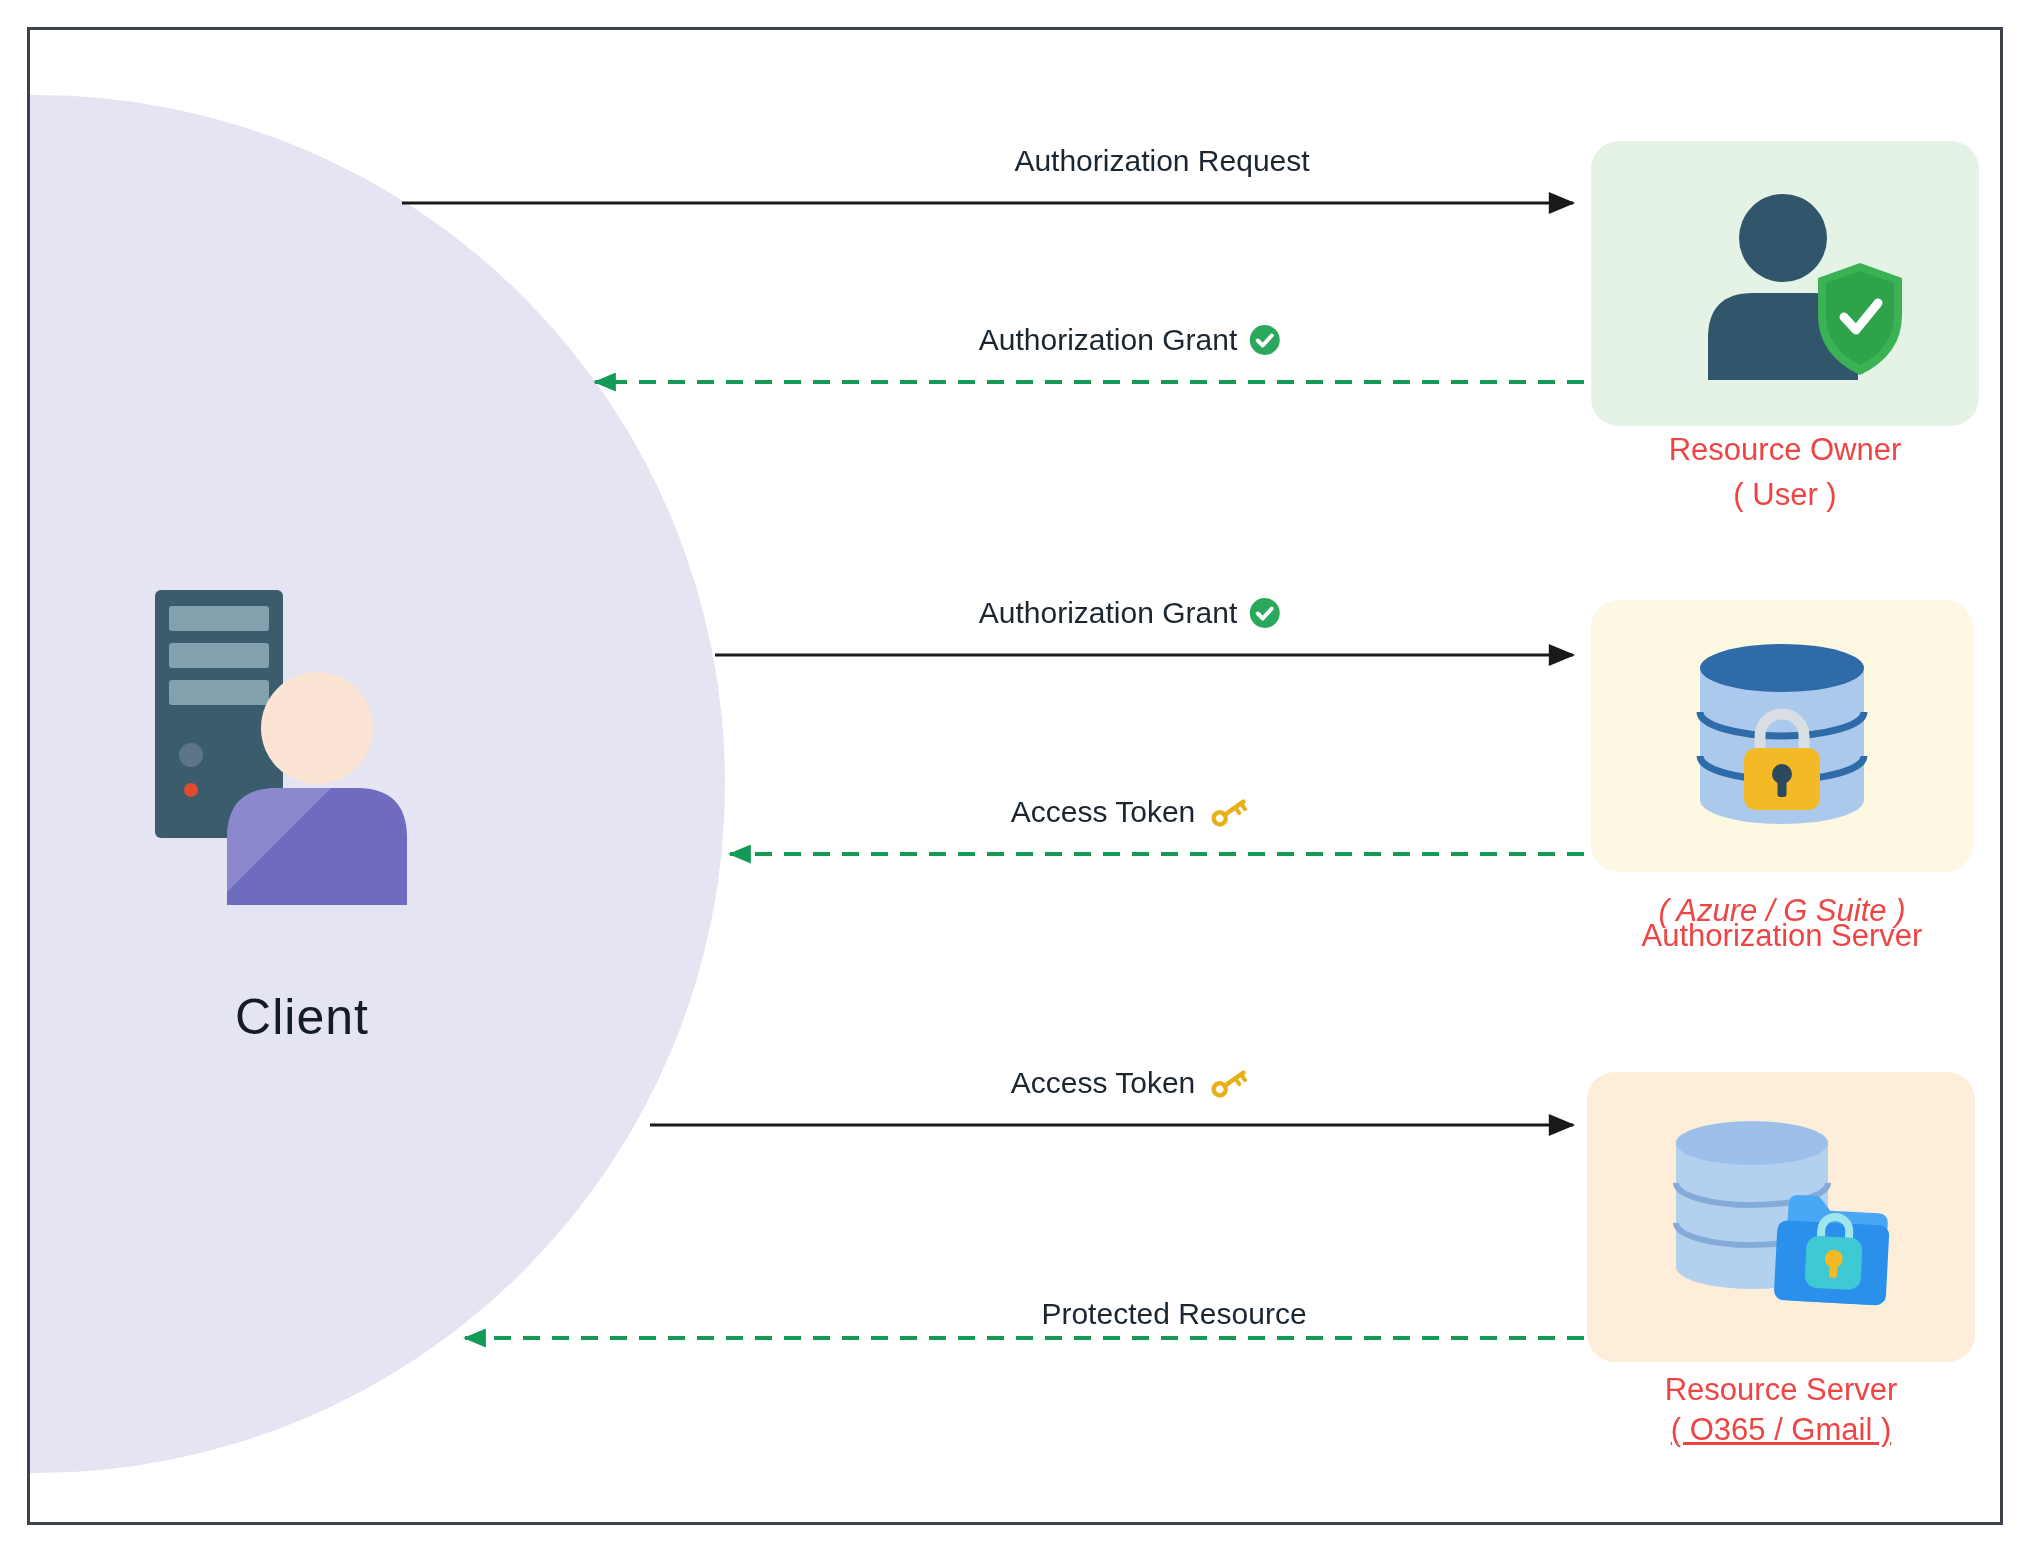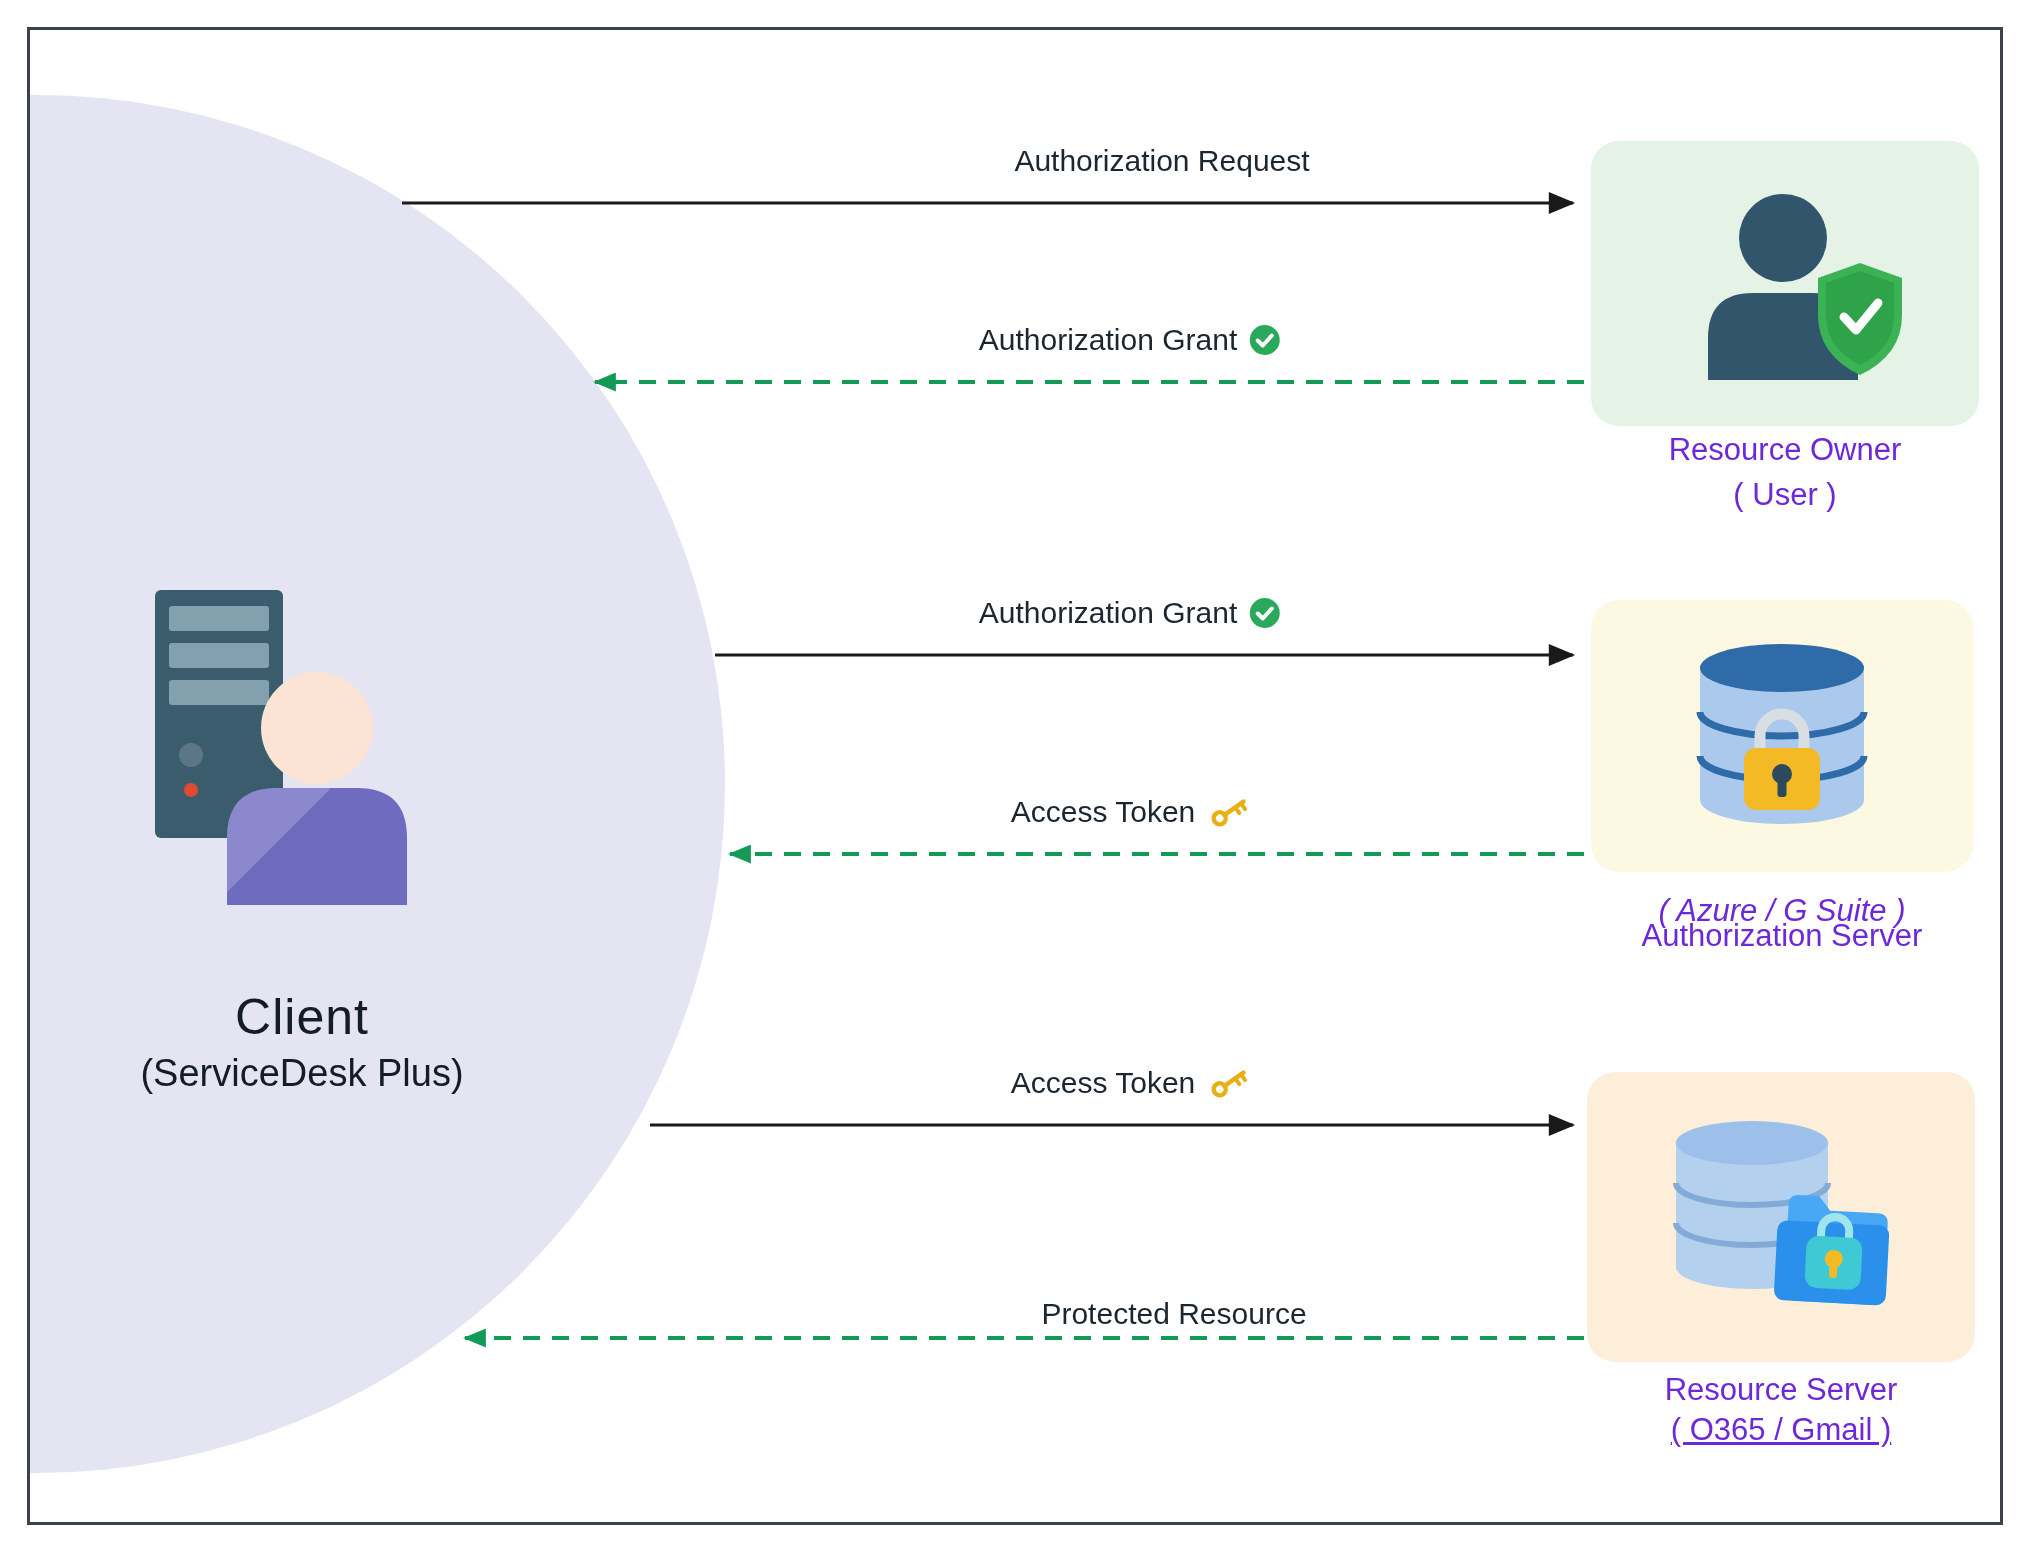--- a/index.html
+++ b/index.html
@@ -19,21 +19,21 @@
     display:flex; align-items:center; gap:12px;
     font-size:30px; font-weight:500; color:#1c2630; white-space:nowrap; line-height:40px;
   }
   .entity-box { position:absolute; border-radius:28px; }
   .box-green  { left:1561px; top:111px;  width:388px; height:285px; background:#e5f2e6; }
   .box-yellow { left:1561px; top:570px;  width:382px; height:272px; background:#fcf8e1; }
   .box-peach  { left:1557px; top:1042px; width:388px; height:290px; background:#fdeeda; }
   .entity-icon { position:absolute; }
   .entity-label, .entity-sublabel {
     position:absolute; transform:translateX(-50%);
-    font-size:31px; font-weight:500; color:#6d28d9; white-space:nowrap;
+    font-size:31px; font-weight:500; color:#ef4444; white-space:nowrap;
   }
   .client-title {
     position:absolute; transform:translateX(-50%);
     font-size:50px; font-weight:500; color:#141c26; letter-spacing:1px; white-space:nowrap;
   }
   .client-subtitle {
     position:absolute; transform:translateX(-50%);
     font-size:38px; font-weight:400; color:#141c26; white-space:nowrap;
   }
 </style>
@@ -165,16 +165,15 @@
       <rect x="24" y="53" width="100" height="25" rx="3" fill="#83a0ae"></rect>
       <rect x="24" y="90" width="100" height="25" rx="3" fill="#83a0ae"></rect>
       <circle cx="46" cy="165" r="12" fill="#5d7687"></circle>
       <circle cx="46" cy="200" r="7" fill="#df4a31"></circle>
       <circle cx="172" cy="138" r="56" fill="#fbe4d4"></circle>
       <path d="M82,315 L82,248 Q82,198 132,198 L212,198 Q262,198 262,248 L262,315 Z" fill="#6f6cc0"></path>
       <path d="M82,315 L82,248 Q82,198 132,198 L186,198 L82,302 Z" fill="#8b88ce"></path>
     </svg>
 
     <div class="client-title" style="left:272px; top:958px;">Client</div>
-    <div class="client-subtitle" style="left:272px; top:1022px;">(ServiceDesk Plus)</div>
 
   </div>
 </div>
 
 </body></html>

